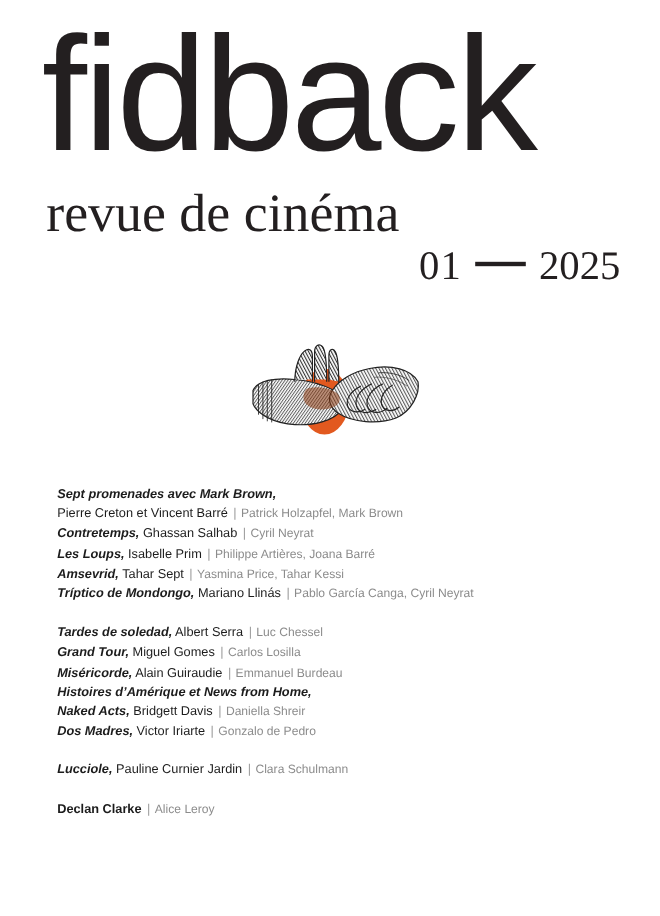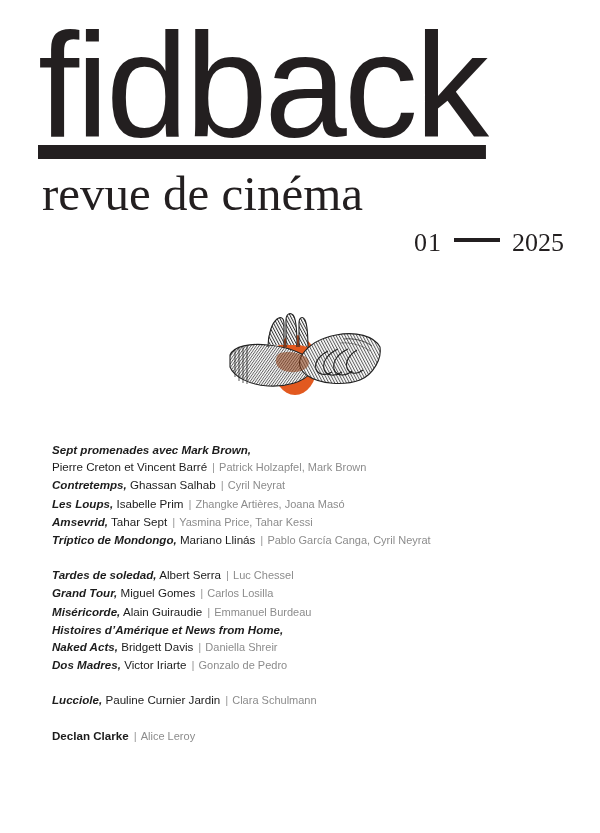--- a/index.html
+++ b/index.html
@@ -34,41 +34,40 @@
     position: absolute;
     left: 38px;
     top: 12px;
     font-family: "Liberation Sans", sans-serif;
     font-weight: 400;
     font-size: 148px;
     line-height: 148px;
     letter-spacing: -3px;
     color: #231f20;
     white-space: nowrap;
-    text-decoration: underline;
   }
   .subtitle {
     position: absolute;
     left: 42px;
     top: 168px;
     font-family: "Liberation Serif", serif;
     font-weight: 400;
     font-size: 49px;
     line-height: 52px;
     letter-spacing: 0px;
     color: #231f20;
     white-space: nowrap;
     text-align: center;
   }
   .issue-line {
     position: absolute;
     right: 36px;
     top: 221px;
     font-family: "Liberation Serif", serif;
-    font-size: 26px;
+    font-size: 37px;
     line-height: 44px;
     color: #231f20;
     white-space: nowrap;
     display: flex;
     align-items: center;
     gap: 0px;
     text-align: center;
   }
   .issue-num {
     letter-spacing: 1px;
@@ -220,21 +219,21 @@
 
       <path d="M56,50 C64,48 74,49 82,54 C86,57 86,63 81,66
                C72,71 60,70 54,64 C50,59 52,52 56,50 Z" fill="#8a3a12" opacity="0.55"></path>
     </svg>
   </div>
 
   <div class="contents">
       <div class="entry-group">
         <div class="entry"><span class="film">Sept promenades avec Mark Brown,</span><span class="wrap2"><span class="director">Pierre Creton et Vincent Barré</span><span class="sep">|</span><span class="authors">Patrick Holzapfel, Mark Brown</span></span></div>
         <div class="entry"><span class="film">Contretemps,</span><span class="director"> Ghassan Salhab</span><span class="sep">|</span><span class="authors">Cyril Neyrat</span></div>
-        <div class="entry"><span class="film">Les Loups,</span><span class="director"> Isabelle Prim</span><span class="sep">|</span><span class="authors">Zhangke Artières, Joana Masó</span></div>
+        <div class="entry"><span class="film">Les Loups,</span><span class="director"> Isabelle Prim</span><span class="sep">|</span><span class="authors">Philippe Artières, Joana Barré</span></div>
         <div class="entry"><span class="film">Amsevrid,</span><span class="director"> Tahar Sept</span><span class="sep">|</span><span class="authors">Yasmina Price, Tahar Kessi</span></div>
         <div class="entry"><span class="film">Tríptico de Mondongo,</span><span class="director"> Mariano Llinás</span><span class="sep">|</span><span class="authors">Pablo García Canga, Cyril Neyrat</span></div>
       </div>
       <div class="entry-group">
         <div class="entry"><span class="film">Tardes de soledad,</span><span class="director"> Albert Serra</span><span class="sep">|</span><span class="authors">Luc Chessel</span></div>
         <div class="entry"><span class="film">Grand Tour,</span><span class="director"> Miguel Gomes</span><span class="sep">|</span><span class="authors">Carlos Losilla</span></div>
         <div class="entry"><span class="film">Miséricorde,</span><span class="director"> Alain Guiraudie</span><span class="sep">|</span><span class="authors">Emmanuel Burdeau</span></div>
         <div class="entry"><span class="film">Histoires d’Amérique et News from Home,</span></div>
         <div class="entry"><span class="film">Naked Acts,</span><span class="director"> Bridgett Davis</span><span class="sep">|</span><span class="authors">Daniella Shreir</span></div>
         <div class="entry"><span class="film">Dos Madres,</span><span class="director"> Victor Iriarte</span><span class="sep">|</span><span class="authors">Gonzalo de Pedro</span></div>

